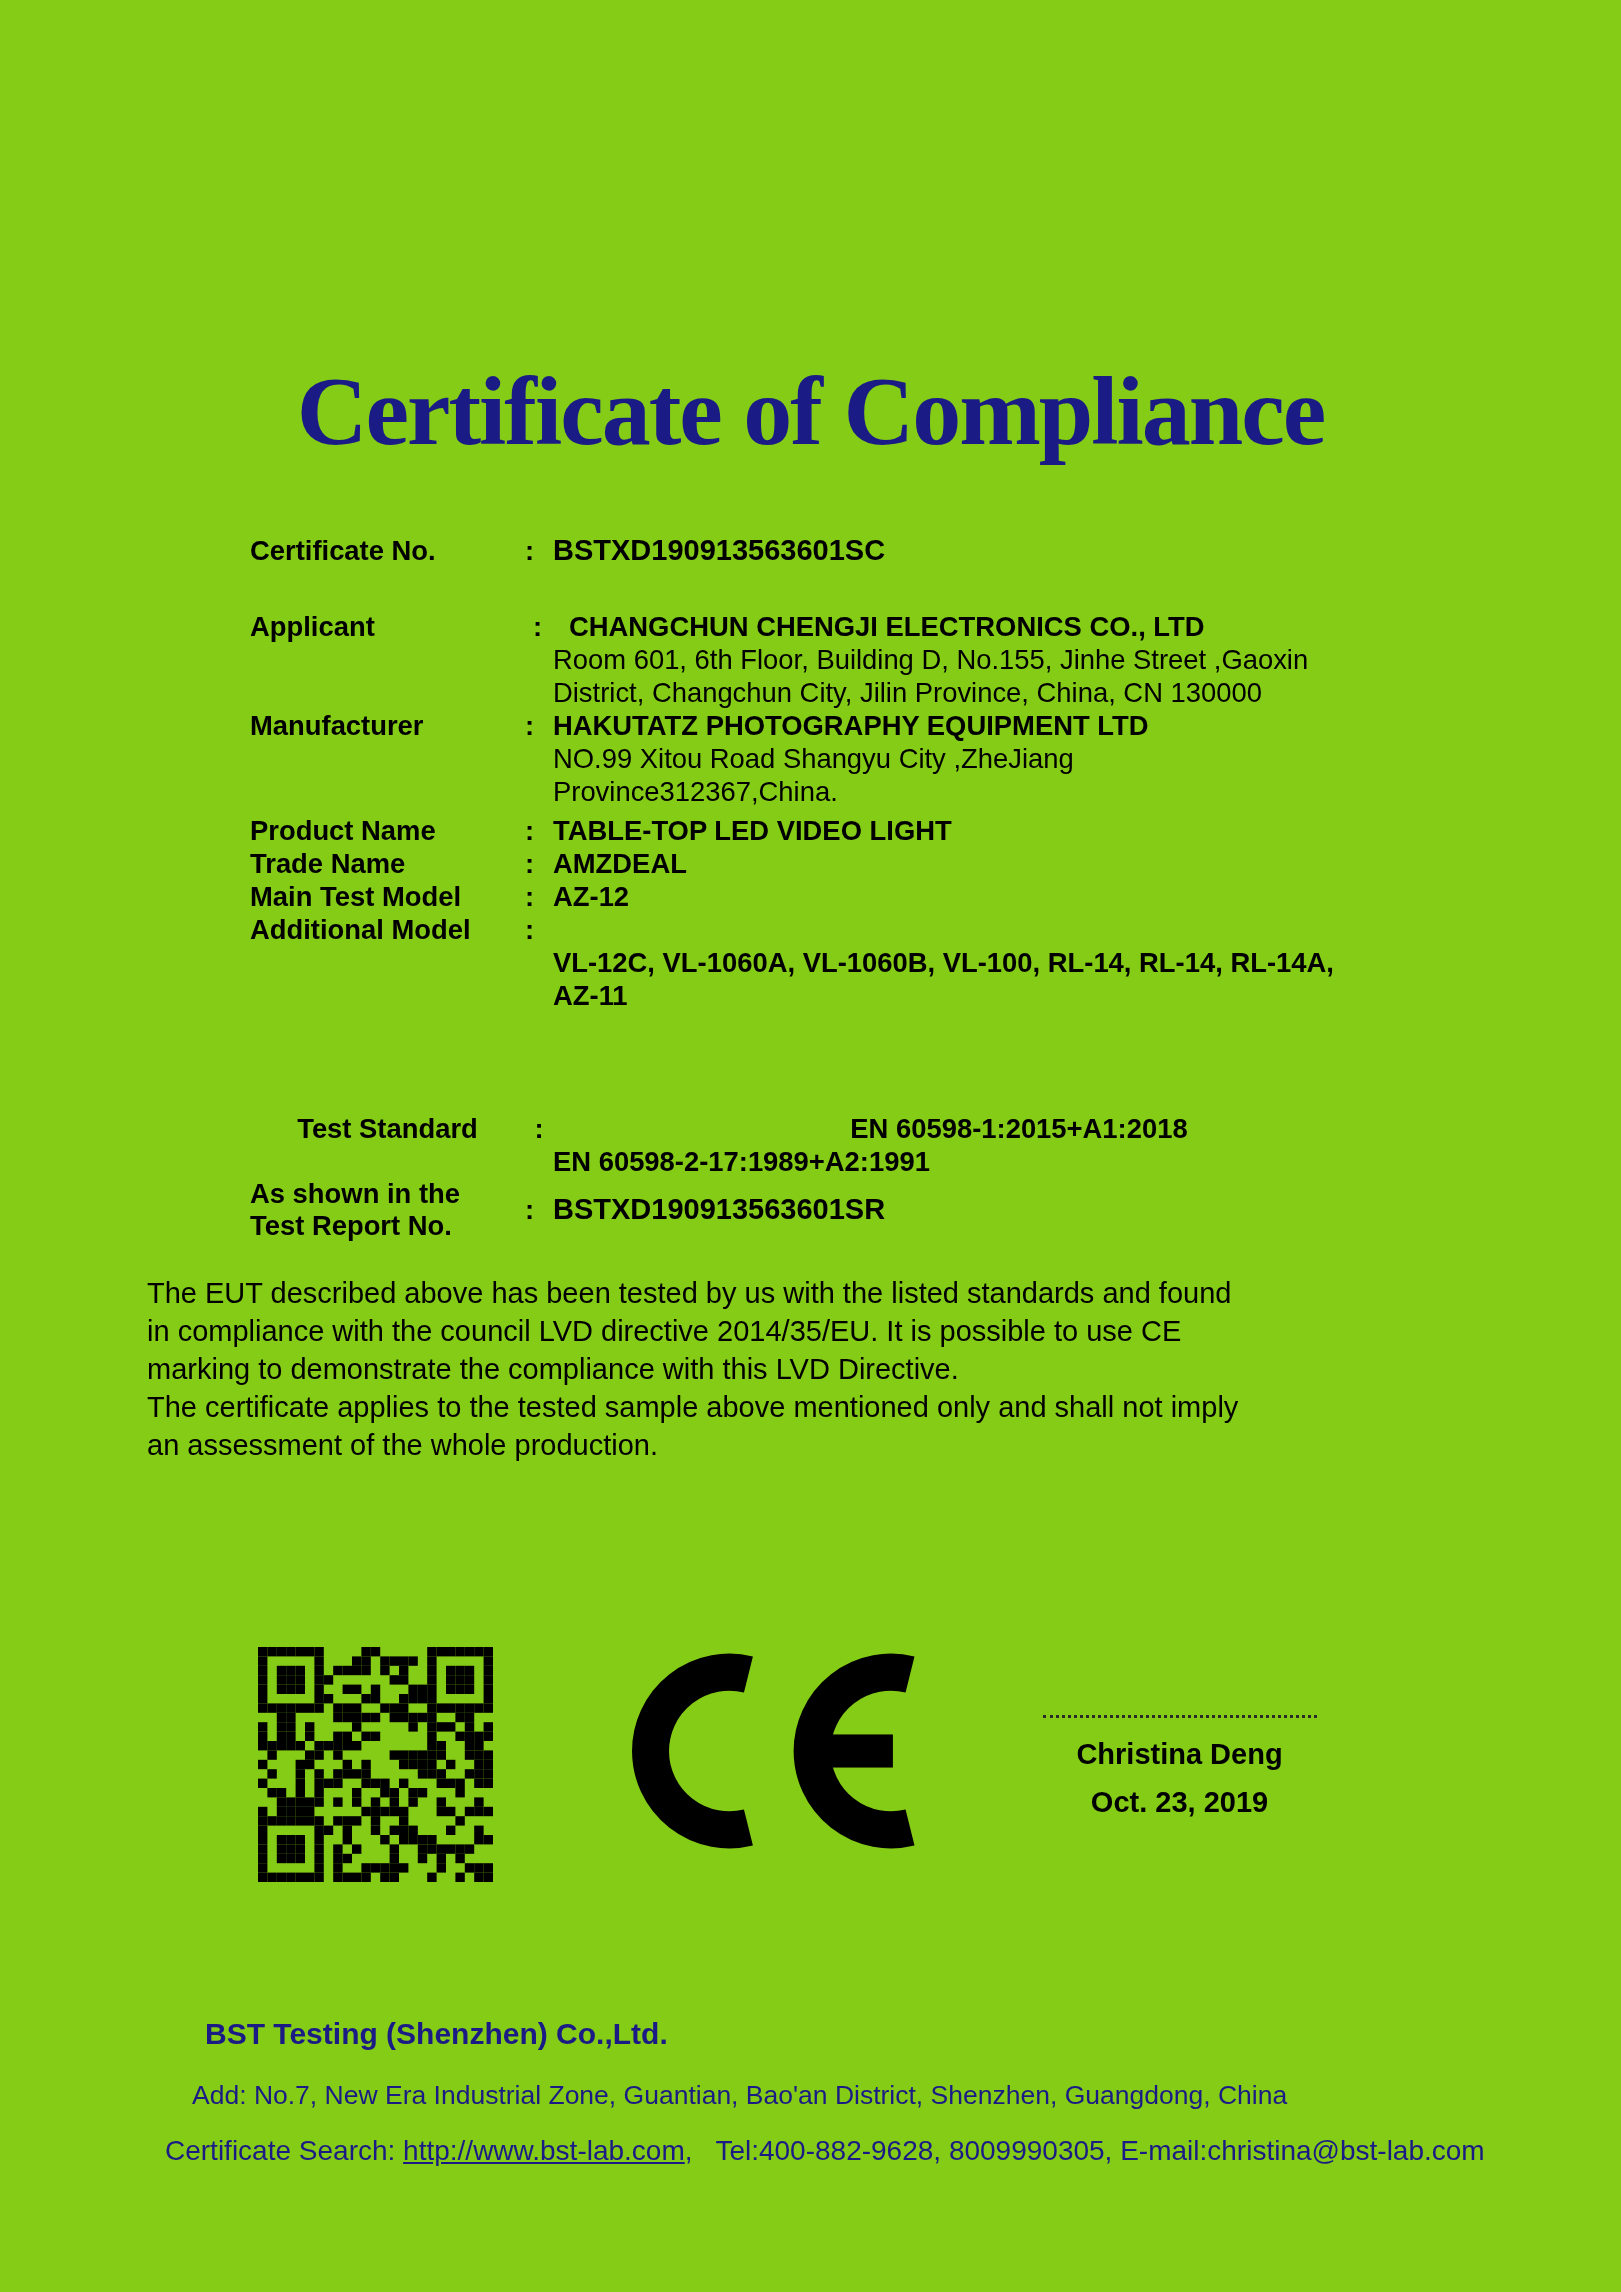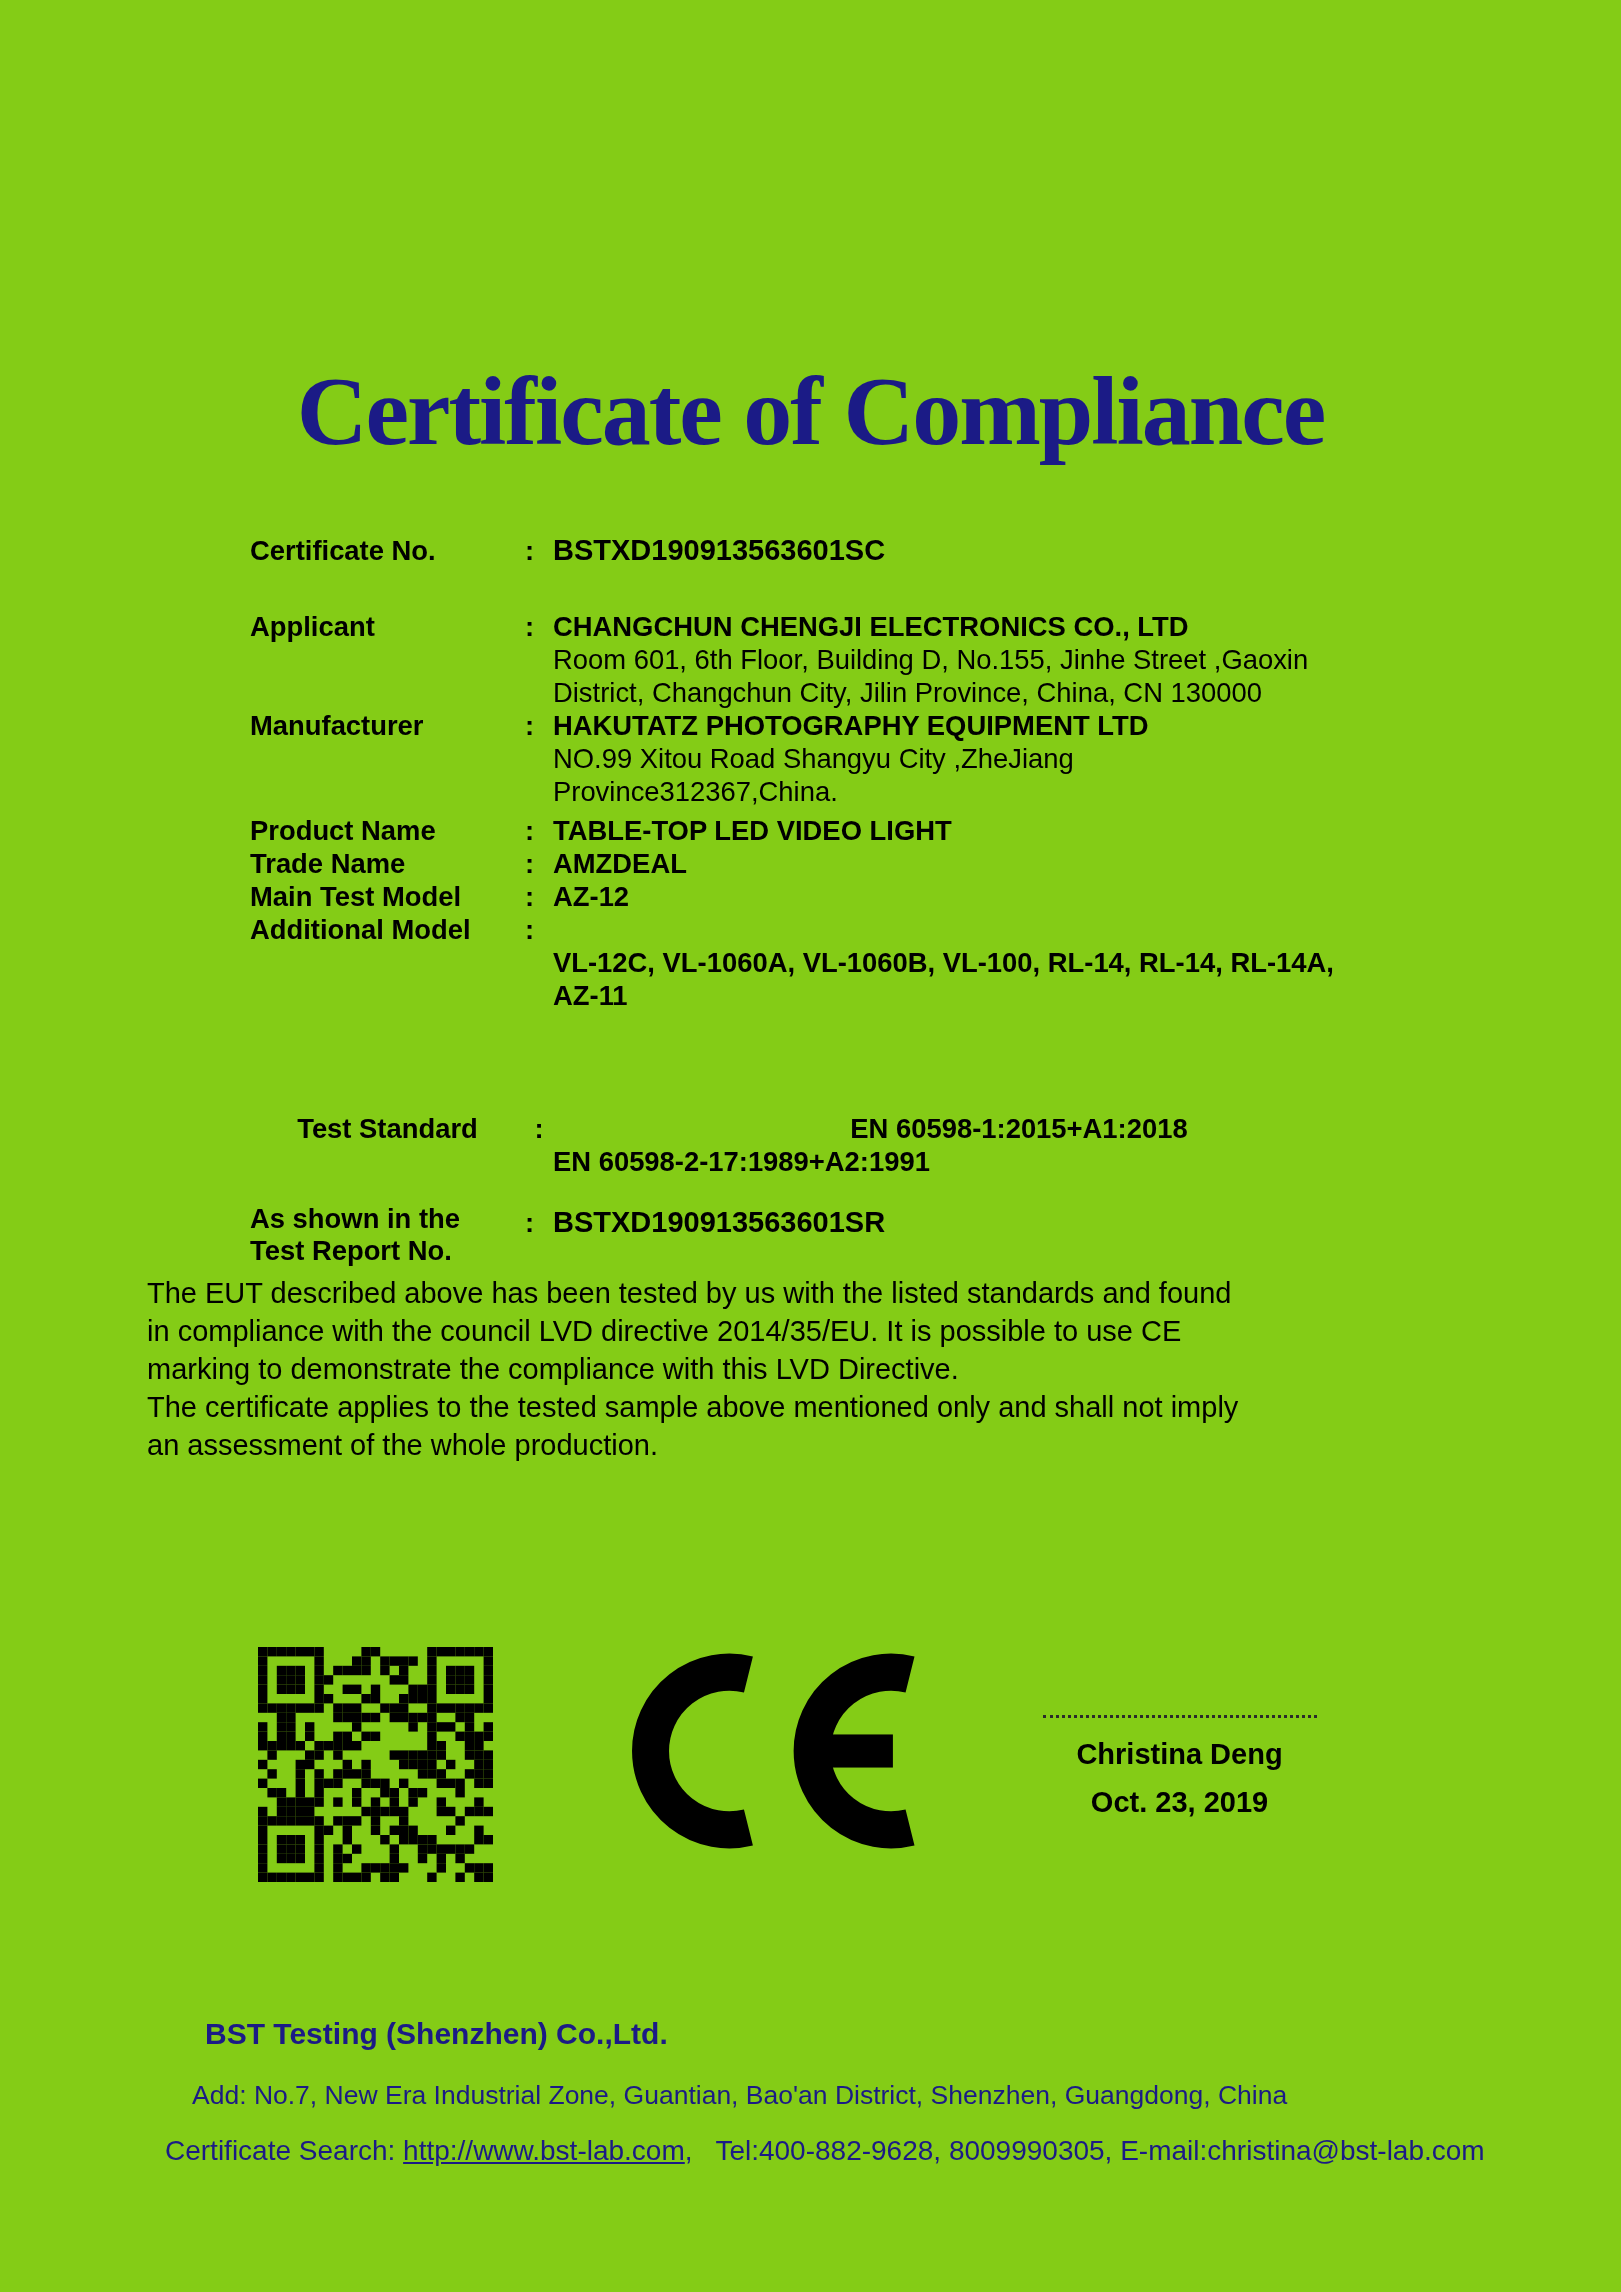--- a/index.html
+++ b/index.html
@@ -27,25 +27,25 @@
     position:absolute;
     left:250px;top:534px;width:1235px;
     font-size:27.4px;
   }
   .frow{display:flex;line-height:33px;}
   .flabel{width:275px;font-weight:bold;flex:0 0 275px;}
   .fsep{width:28px;flex:0 0 28px;font-weight:bold;}
   .fvalue{flex:1;font-weight:bold;white-space:nowrap;}
   .fvalue.reg{font-weight:normal;}
   .fvalue.big{font-size:29px;}
-  .mt44{margin-top:43px;}
+  .mt44{margin-top:43px;gap:8px;}
   .mt102{margin-top:100px;text-align:center;}
   .mt6{margin-top:5.9px;}
   .report{align-items:center;}
-  .two-line{display:flex;flex-direction:column;line-height:32px;margin-top:25px;}
+  .two-line{display:flex;flex-direction:column;line-height:32px;}
   
   .para{
     position:absolute;
     left:147px;top:1274px;width:1372px;
     font-size:29px;line-height:38px;
     color:#000;
   }
   .para div{white-space:nowrap;}
   
   .qr{position:absolute;left:258px;top:1647px;width:235px;height:235px;}

